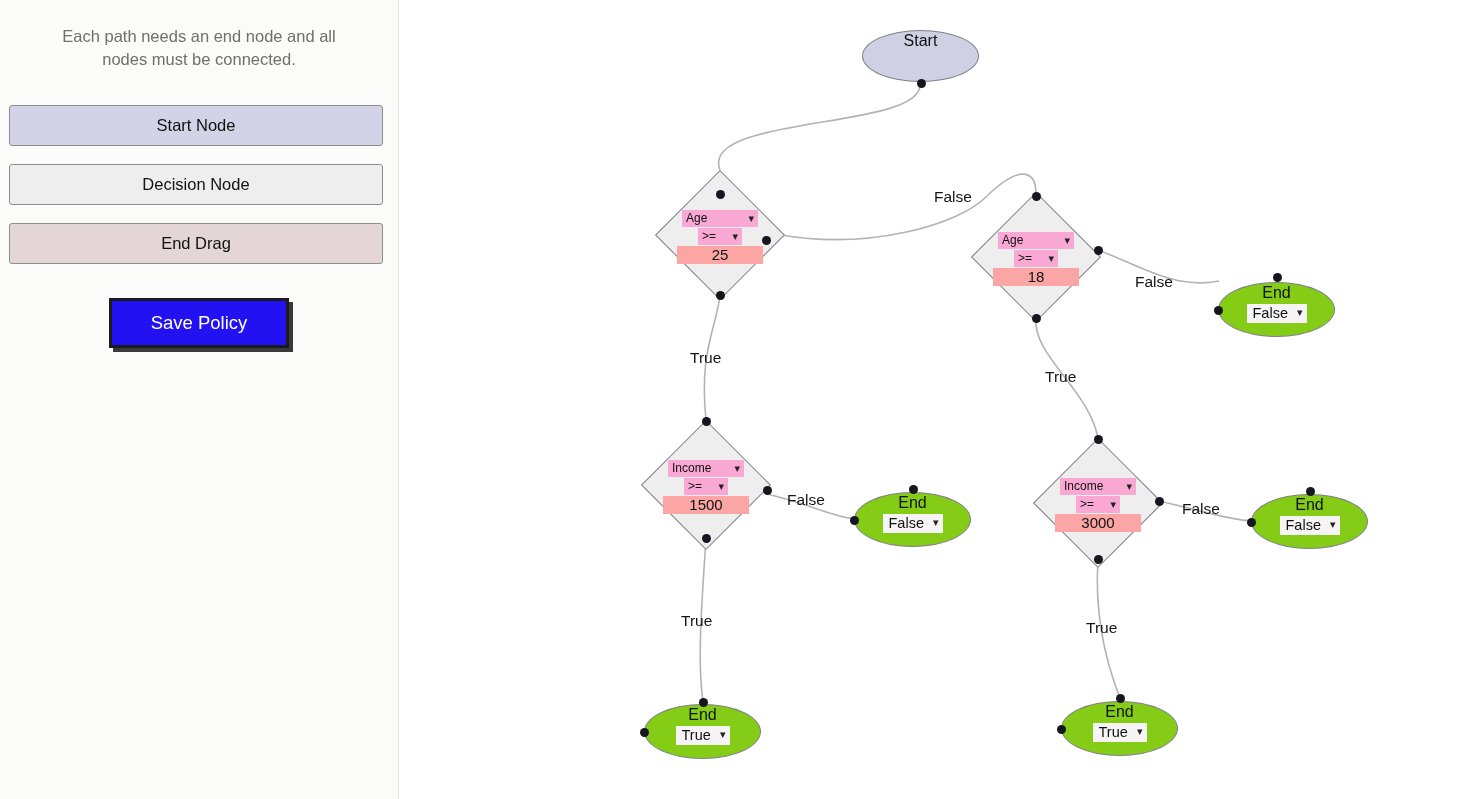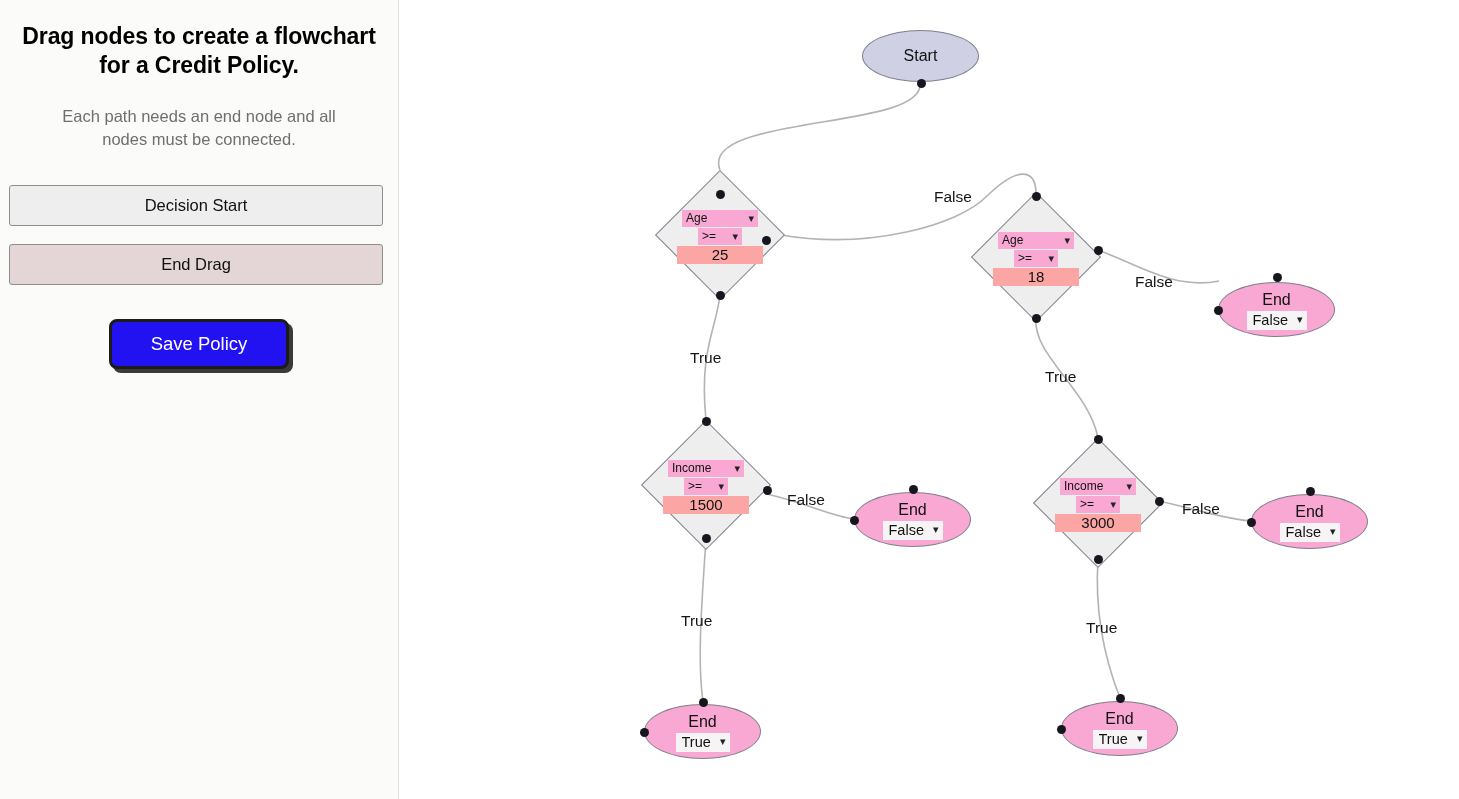--- a/index.html
+++ b/index.html
@@ -61,21 +61,21 @@
 
   #save-wrap { padding: 16px 0 0 0; text-align: center; }
   #save-policy-button {
     width: 180px;
     height: 50px;
     background: #2211f0;
     color: #ffffff;
     font-size: 18.5px;
     font-family: "Liberation Sans", sans-serif;
     border: 3px solid #1b1b1b;
-    border-radius: 8px;
+    border-radius: 0;
     box-shadow: 4px 4px 0 0 #3a3a3a;
     cursor: pointer;
     padding: 0;
   }
 
   
   #canvas {
     position: relative;
     flex: 1 1 auto;
     height: 799px;
@@ -84,28 +84,28 @@
   }
   #edge-layer { position: absolute; left: 0; top: 0; width: 1060px; height: 799px; }
 
   .node { position: absolute; }
 
   
   .ellipse-node {
     display: flex;
     flex-direction: column;
     align-items: center;
-    justify-content: center;
+    justify-content: flex-start;
     border-radius: 50%;
     border: 1px solid #7f7f8c;
     font-size: 16px;
     color: #111111;
   }
   .ellipse-node.start { background: #d0d0e4; }
-  .ellipse-node.end   { background: #f9a8d4; }
+  .ellipse-node.end   { background: #84cc16; }
   .node-title { line-height: 20px; }
 
   
   .diamond-node { width: 130px; height: 130px; }
   .diamond-shape {
     position: absolute;
     left: 50%; top: 50%;
     width: 92px; height: 92px;
     margin-left: -46px; margin-top: -46px;
     background: #eeeeee;
@@ -187,25 +187,25 @@
     background: transparent;
     white-space: nowrap;
   }
 </style>
 </head>
 <body>
 
 <div id="app">
 
   <aside id="sidebar">
-    <h1 id="panel-title">Drag nodes to create a flowchart for a Credit Policy.</h1>
     <p id="panel-subtitle">Each path needs an end node and all nodes must be connected.</p>
 
     <div id="palette">
-      <button class="palette-btn decision">Decision Start</button>
+      <button class="palette-btn start">Start Node</button>
+      <button class="palette-btn decision">Decision Node</button>
       <button class="palette-btn end">End Drag</button>
     </div>
 
     <div id="save-wrap">
       <button id="save-policy-button">Save Policy</button>
     </div>
   </aside>
 
   <main id="canvas">
 

